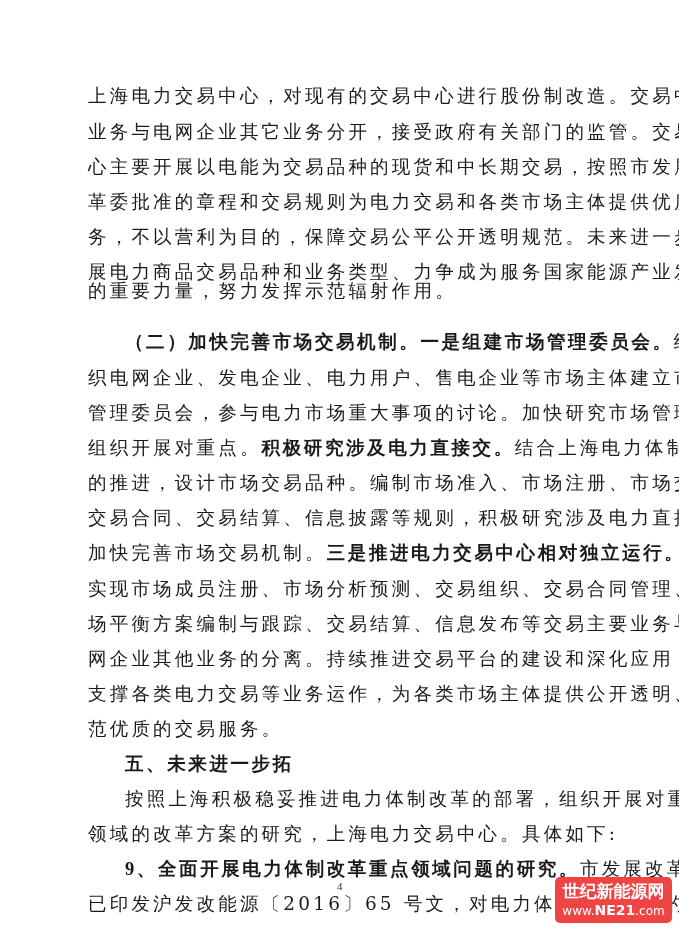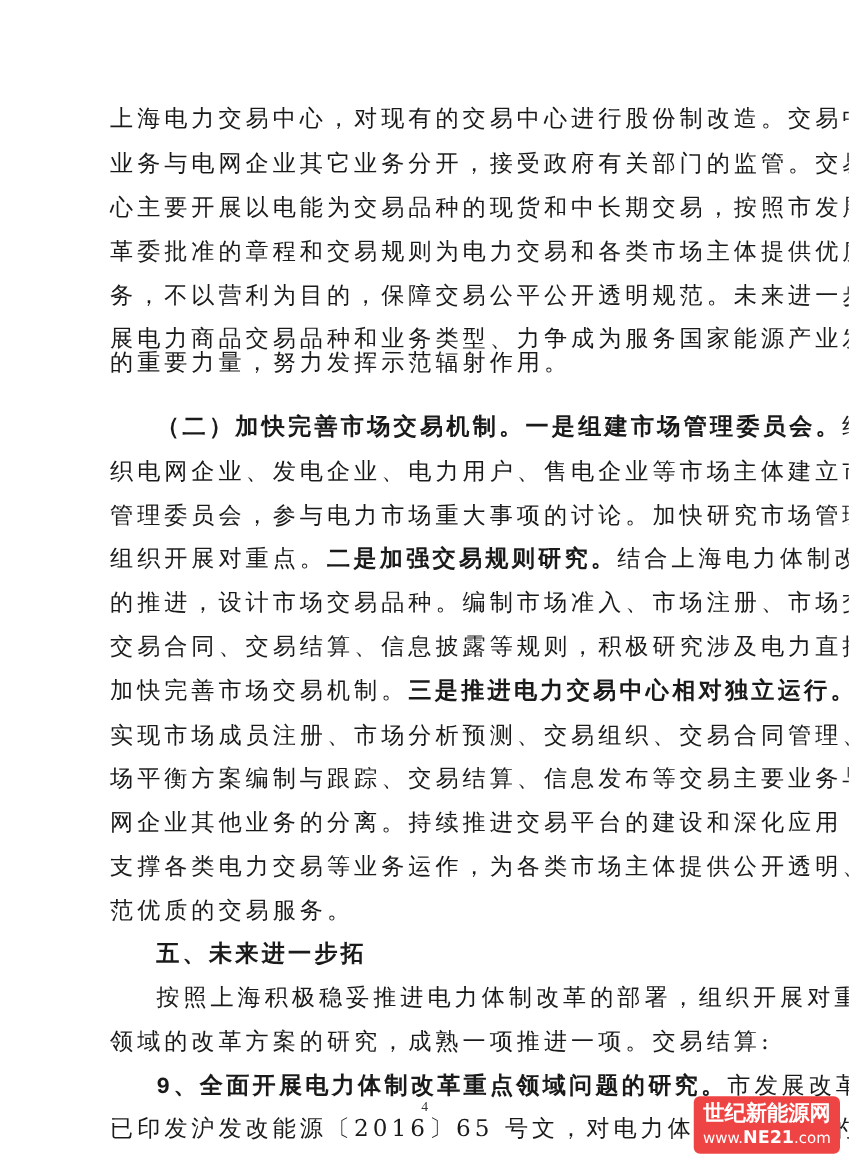--- a/index.html
+++ b/index.html
@@ -8,21 +8,21 @@
     font-family: "DejaVu Serif", "Liberation Serif", serif;
     color: #1a1a1a;
   }
   .page { position: absolute; left: 0; top: 0; width: 679px; height: 932px; }
   .line {
     position: absolute; left: 88px; width: 510px;
     font-size: 18.5px; line-height: 24px; white-space: nowrap;
     letter-spacing: 3.2px;
   }
   .indent { left: 125px; }
-  .b { font-weight: bold; font-family: Liberation Mono, monospace; letter-spacing: 2.6px; }
+  .b { font-weight: bold; font-family: Liberation Serif, serif; letter-spacing: 2.6px; }
   .page-num {
     position: absolute; left: 337px; top: 880px; font-size: 11px;
     font-family: "Liberation Serif", serif; color: #333;
   }
   .logo {
     position: absolute; left: 555px; top: 877px; width: 117px; height: 46px;
     background: #ef4444; border-radius: 5px; color: #fff; text-align: center;
     font-family: "DejaVu Sans", "Liberation Sans", sans-serif;
   }
   .logo .cn { font-size: 17px; font-weight: bold; line-height: 22px; margin-top: 3px; letter-spacing: 0px; }
@@ -37,33 +37,33 @@
   <div class="line" style="top:120px"><span>业务与电网企业其它业务分开，接受政府有关部门的监管。交易中</span></div>
   <div class="line" style="top:155px"><span>心主要开展以电能为交易品种的现货和中长期交易，按照市发展改</span></div>
   <div class="line" style="top:190px"><span>革委批准的章程和交易规则为电力交易和各类市场主体提供优质服</span></div>
   <div class="line" style="top:225px"><span>务，不以营利为目的，保障交易公平公开透明规范。未来进一步拓</span></div>
   <div class="line" style="top:260px"><span>展电力商品交易品种和业务类型、力争成为服务国家能源产业发展</span></div>
   <div class="line" style="top:279px"><span>的重要力量，努力发挥示范辐射作用。</span></div>
 
   <div class="line indent" style="top:330px"><span class="b">（二）加快完善市场交易机制。一是组建市场管理委员会。</span><span>组</span></div>
   <div class="line" style="top:366px"><span>织电网企业、发电企业、电力用户、售电企业等市场主体建立市场</span></div>
   <div class="line" style="top:401px"><span>管理委员会，参与电力市场重大事项的讨论。加快研究市场管理委</span></div>
-  <div class="line" style="top:436px"><span>组织开展对重点。</span><span class="b">二是加强交易规则研究。</span><span>结合上海电力体制改革</span></div>
+  <div class="line" style="top:436px"><span>组织开展对重点。</span><span class="b">积极研究涉及电力直接交。</span><span>结合上海电力体制改革</span></div>
   <div class="line" style="top:471px"><span>的推进，设计市场交易品种。编制市场准入、市场注册、市场交易、</span></div>
   <div class="line" style="top:506px"><span>交易合同、交易结算、信息披露等规则，积极研究涉及电力直接交</span></div>
   <div class="line" style="top:541px"><span>加快完善市场交易机制。</span><span class="b">三是推进电力交易中心相对独立运行。</span></div>
   <div class="line" style="top:577px"><span>实现市场成员注册、市场分析预测、交易组织、交易合同管理、市</span></div>
   <div class="line" style="top:612px"><span>场平衡方案编制与跟踪、交易结算、信息发布等交易主要业务与电</span></div>
   <div class="line" style="top:647px"><span>网企业其他业务的分离。持续推进交易平台的建设和深化应用，以</span></div>
   <div class="line" style="top:682px"><span>支撑各类电力交易等业务运作，为各类市场主体提供公开透明、规</span></div>
   <div class="line" style="top:717px"><span>范优质的交易服务。</span></div>
 
   <div class="line indent" style="top:752px"><span class="b">五、未来进一步拓</span></div>
   <div class="line indent" style="top:787px"><span>按照上海积极稳妥推进电力体制改革的部署，组织开展对重点</span></div>
-  <div class="line" style="top:822px"><span>领域的改革方案的研究，成熟一项推进一项。交易结算:</span></div>
+  <div class="line" style="top:822px"><span>领域的改革方案的研究，上海电力交易中心。具体如下:</span></div>
   <div class="line indent" style="top:857px"><span class="b">9、全面开展电力体制改革重点领域问题的研究。</span><span>市发展改革委</span></div>
   <div class="line" style="top:892px"><span>已印发沪发改能源〔2016〕65 号文，对电力体制改革涉及的输配电</span></div>
 
   <div class="page-num">4</div>
 
   <div class="logo">
     <div class="cn">世纪新能源网</div>
     <div class="url"><span>www.</span><b>NE21</b><span>.com</span></div>
   </div>
 </div>

